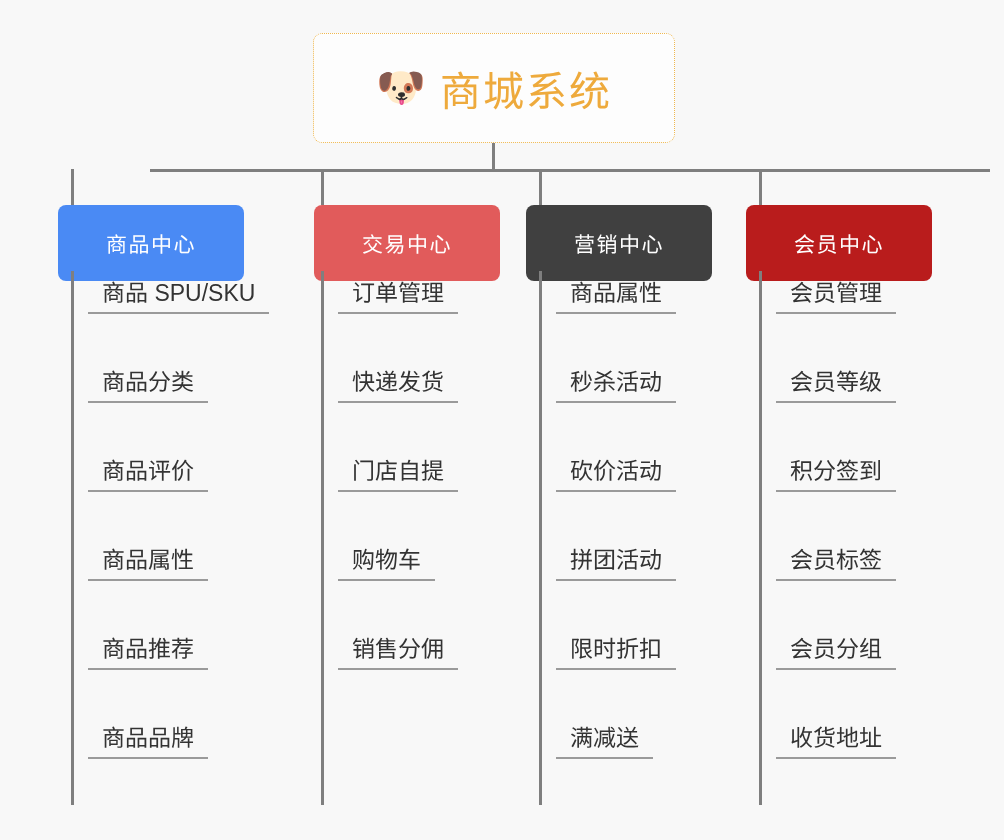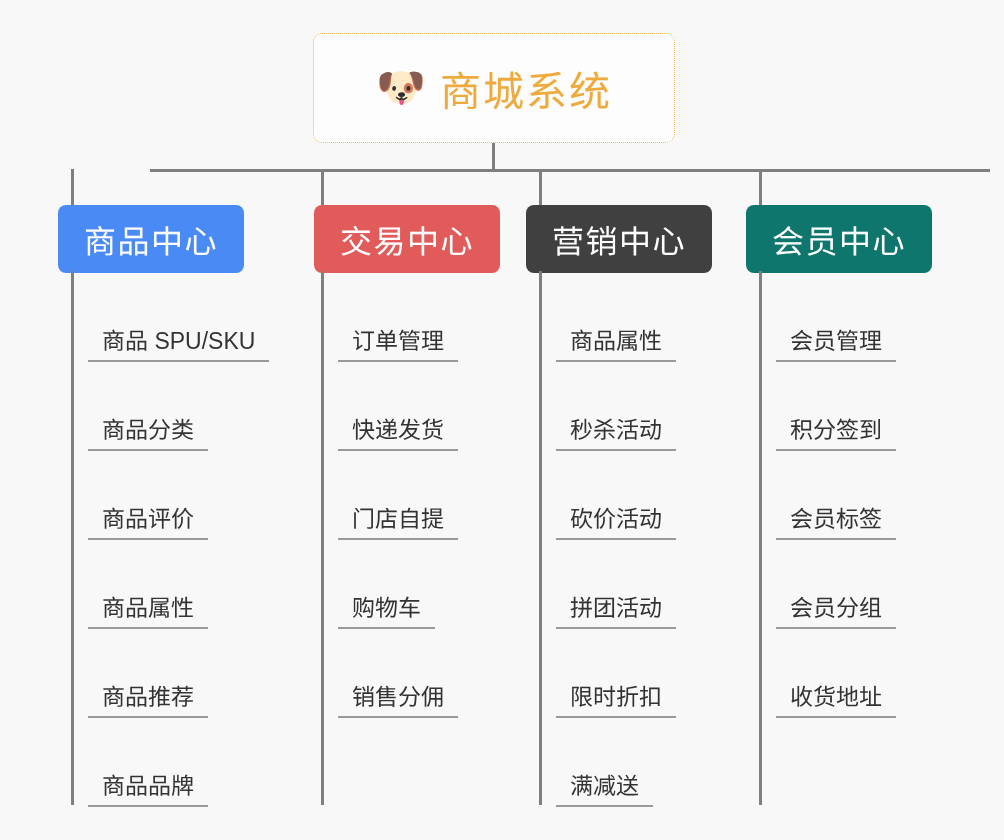--- a/index.html
+++ b/index.html
@@ -59,27 +59,27 @@
   .conn-v-root { left: 492px; top: 143px; width: 3px; height: 28px; }
   .conn-h-bus  { left: 150px; top: 169px; width: 840px; height: 3px; }
   .conn-drop   { top: 169px; width: 3px; height: 36px; }
 
   
   .branch {
     position: absolute;
     top: 205px;
   }
   .branch-head {
-    height: 68px;
+    height: 76px;
     border-radius: 8px;
     display: flex;
     align-items: center;
     justify-content: center;
     color: #ffffff;
-    font-size: 32px;
+    font-size: 21px;
     letter-spacing: 1.5px;
     box-sizing: border-box;
   }
   
   .trunk {
     position: absolute;
     left: 13px;
     top: 66px;
     width: 3px;
     background: #7f7f7f;
@@ -87,21 +87,21 @@
 
   .leaves {
     position: relative;
     margin-top: 0;
     padding-top: 0;
   }
   .leaf {
     position: relative;
     height: 89px;
     display: flex;
-    align-items: flex-end;
+    align-items: flex-start;
     padding-left: 30px;
     box-sizing: border-box;
   }
   .leaf-label {
     font-size: 23px;
     color: #333333;
     line-height: 1.05;
     white-space: nowrap;
     padding: 0 14px 7px 14px;
     border-bottom: 2px solid #9a9a9a;
@@ -198,29 +198,32 @@
           </div>
           <div class="leaf">
             <span class="leaf-label">限时折扣</span>
           </div>
           <div class="leaf">
             <span class="leaf-label">满减送</span>
           </div>
         </div>
       </div>
       <div class="branch" style="left: 746px; width: 186px;">
-        <div class="branch-head" style="background: #0f766e; width: 186px;">
+        <div class="branch-head" style="background: #b91c1c; width: 186px;">
           <span>会员中心</span>
         </div>
         <div class="trunk" style="height: 534px;"></div>
         <div class="leaves">
           <div class="leaf">
             <span class="leaf-label">会员管理</span>
           </div>
           <div class="leaf">
+            <span class="leaf-label">会员等级</span>
+          </div>
+          <div class="leaf">
             <span class="leaf-label">积分签到</span>
           </div>
           <div class="leaf">
             <span class="leaf-label">会员标签</span>
           </div>
           <div class="leaf">
             <span class="leaf-label">会员分组</span>
           </div>
           <div class="leaf">
             <span class="leaf-label">收货地址</span>

